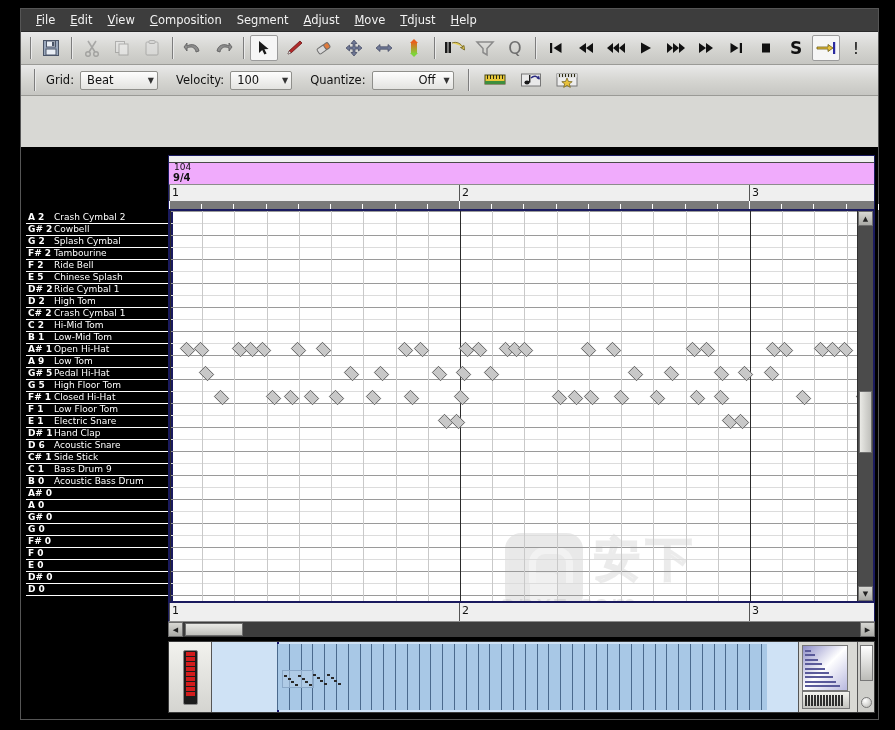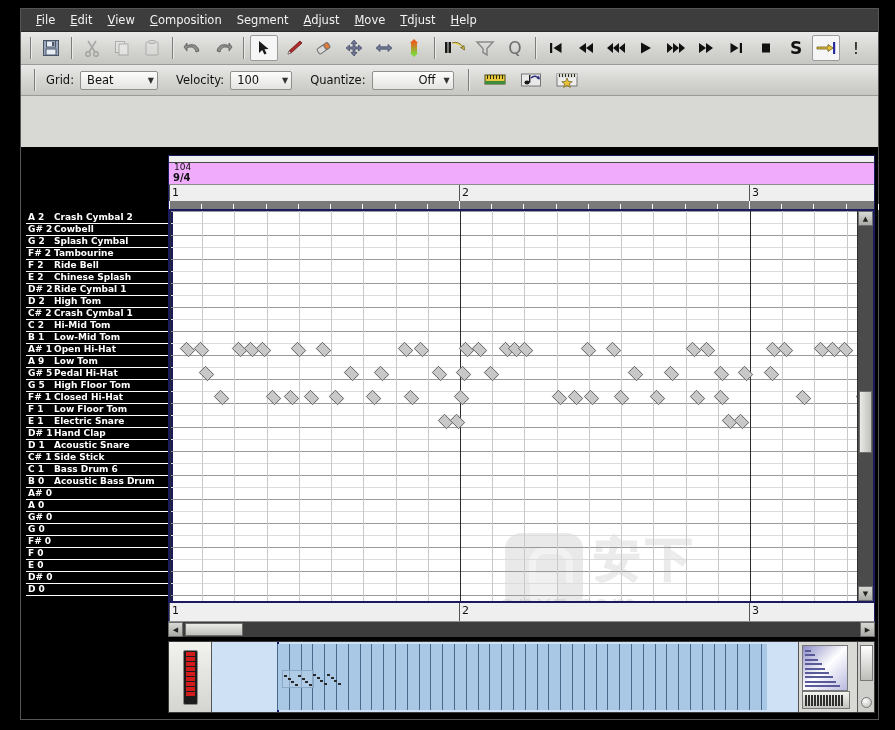--- a/index.html
+++ b/index.html
@@ -49,21 +49,21 @@
   .combo .arrow{font-size:8px;color:#333;margin-left:8px;}
 
   
   .body{position:absolute;left:0;right:0;top:138px;bottom:0;background:#000;}
 
   .keylist{position:absolute;left:5px;top:65px;width:145px;background:#000;}
   .keyrow{height:12px;box-sizing:border-box;border-bottom:1px solid #ffffff;
      color:#ffffff;font-size:9px;line-height:11px;white-space:nowrap;padding-left:2px;
      font-family:"DejaVu Sans","Liberation Sans",sans-serif;}
   .keyrow .kn{display:inline-block;width:26px;font-weight:bold;}
-  .keyrow .kl{font-weight:bold;}
+  .keyrow .kl{font-weight:normal;}
 
   
   .rulerwrap{position:absolute;left:147px;top:8px;right:3px;height:55px;background:#efefef;
       border:1px solid #1a1a5e;box-sizing:border-box;}
   .tempo-band{position:absolute;left:0;right:0;top:6px;height:22px;background:#f0abfc;
       border-top:1px solid #4a4a4a;border-bottom:1px solid #cfcfcf;}
   .tempo-val{position:absolute;left:5px;top:-1px;font-size:9px;color:#111;}
   .timesig{position:absolute;left:4px;top:9px;font-size:10px;font-weight:bold;color:#111;}
   .barruler{position:absolute;left:0;right:0;top:28px;height:17px;background:#efefef;
       border-top:1px solid #8c8c8c;}
@@ -399,37 +399,37 @@
     </div>
 
     <div class="body">
 
       <div class="keylist">
           <div class="keyrow"><span class="kn">A 2</span><span class="kl">Crash Cymbal 2</span></div>
           <div class="keyrow"><span class="kn">G# 2</span><span class="kl">Cowbell</span></div>
           <div class="keyrow"><span class="kn">G 2</span><span class="kl">Splash Cymbal</span></div>
           <div class="keyrow"><span class="kn">F# 2</span><span class="kl">Tambourine</span></div>
           <div class="keyrow"><span class="kn">F 2</span><span class="kl">Ride Bell</span></div>
-          <div class="keyrow"><span class="kn">E 2</span><span class="kl">Chinese Splash</span></div>
+          <div class="keyrow"><span class="kn">E 5</span><span class="kl">Chinese Splash</span></div>
           <div class="keyrow"><span class="kn">D# 2</span><span class="kl">Ride Cymbal 1</span></div>
           <div class="keyrow"><span class="kn">D 2</span><span class="kl">High Tom</span></div>
           <div class="keyrow"><span class="kn">C# 2</span><span class="kl">Crash Cymbal 1</span></div>
           <div class="keyrow"><span class="kn">C 2</span><span class="kl">Hi-Mid Tom</span></div>
           <div class="keyrow"><span class="kn">B 1</span><span class="kl">Low-Mid Tom</span></div>
           <div class="keyrow"><span class="kn">A# 1</span><span class="kl">Open Hi-Hat</span></div>
           <div class="keyrow"><span class="kn">A 9</span><span class="kl">Low Tom</span></div>
           <div class="keyrow"><span class="kn">G# 5</span><span class="kl">Pedal Hi-Hat</span></div>
           <div class="keyrow"><span class="kn">G 5</span><span class="kl">High Floor Tom</span></div>
           <div class="keyrow"><span class="kn">F# 1</span><span class="kl">Closed Hi-Hat</span></div>
           <div class="keyrow"><span class="kn">F 1</span><span class="kl">Low Floor Tom</span></div>
           <div class="keyrow"><span class="kn">E 1</span><span class="kl">Electric Snare</span></div>
           <div class="keyrow"><span class="kn">D# 1</span><span class="kl">Hand Clap</span></div>
-          <div class="keyrow"><span class="kn">D 1</span><span class="kl">Acoustic Snare</span></div>
+          <div class="keyrow"><span class="kn">D 6</span><span class="kl">Acoustic Snare</span></div>
           <div class="keyrow"><span class="kn">C# 1</span><span class="kl">Side Stick</span></div>
-          <div class="keyrow"><span class="kn">C 1</span><span class="kl">Bass Drum 6</span></div>
+          <div class="keyrow"><span class="kn">C 1</span><span class="kl">Bass Drum 9</span></div>
           <div class="keyrow"><span class="kn">B 0</span><span class="kl">Acoustic Bass Drum</span></div>
           <div class="keyrow"><span class="kn">A# 0</span><span class="kl"></span></div>
           <div class="keyrow"><span class="kn">A 0</span><span class="kl"></span></div>
           <div class="keyrow"><span class="kn">G# 0</span><span class="kl"></span></div>
           <div class="keyrow"><span class="kn">G 0</span><span class="kl"></span></div>
           <div class="keyrow"><span class="kn">F# 0</span><span class="kl"></span></div>
           <div class="keyrow"><span class="kn">F 0</span><span class="kl"></span></div>
           <div class="keyrow"><span class="kn">E 0</span><span class="kl"></span></div>
           <div class="keyrow"><span class="kn">D# 0</span><span class="kl"></span></div>
           <div class="keyrow"><span class="kn">D 0</span><span class="kl"></span></div>

